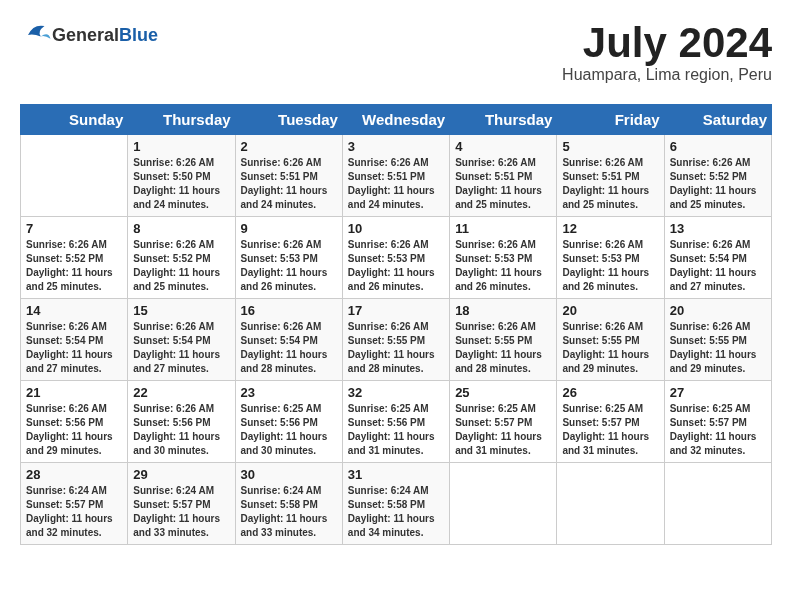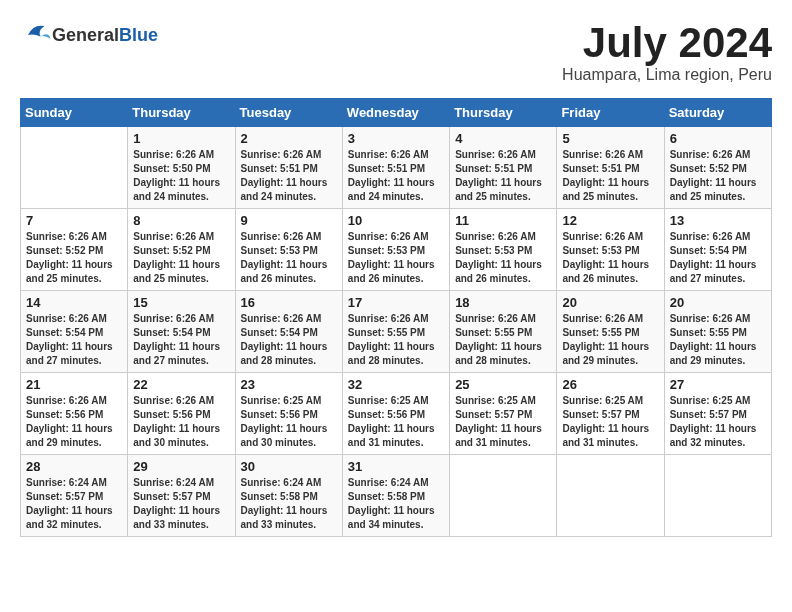--- a/index.html
+++ b/index.html
@@ -7,21 +7,21 @@
       font-family: Arial, sans-serif;
       background: #fff;
       width: 792px;
       min-height: 612px;
       padding: 20px;
     }
     .header {
       display: flex;
       justify-content: space-between;
       align-items: flex-start;
-      margin-bottom: 14px;
+      margin-bottom: 20px;
     }
     .logo {
       display: flex;
       align-items: center;
     }
     .logo-text-general {
       font-size: 18px;
       font-weight: bold;
       color: #333;
     }
@@ -50,22 +50,22 @@
     }
     table {
       width: 100%;
       border-collapse: collapse;
       font-size: 11px;
     }
     thead tr th {
       background-color: #2a6db5;
       color: #fff;
       padding: 6px 4px;
-      text-align: left;
-      font-size: 13px;
+      text-align: right;
+      font-size: 15px;
       font-weight: bold;
       border: 1px solid #2a6db5;
     }
     tbody tr td {
       border: 1px solid #ccc;
       padding: 4px 5px;
       vertical-align: top;
       width: calc(100% / 7);
       min-height: 80px;
       background: #fff;

